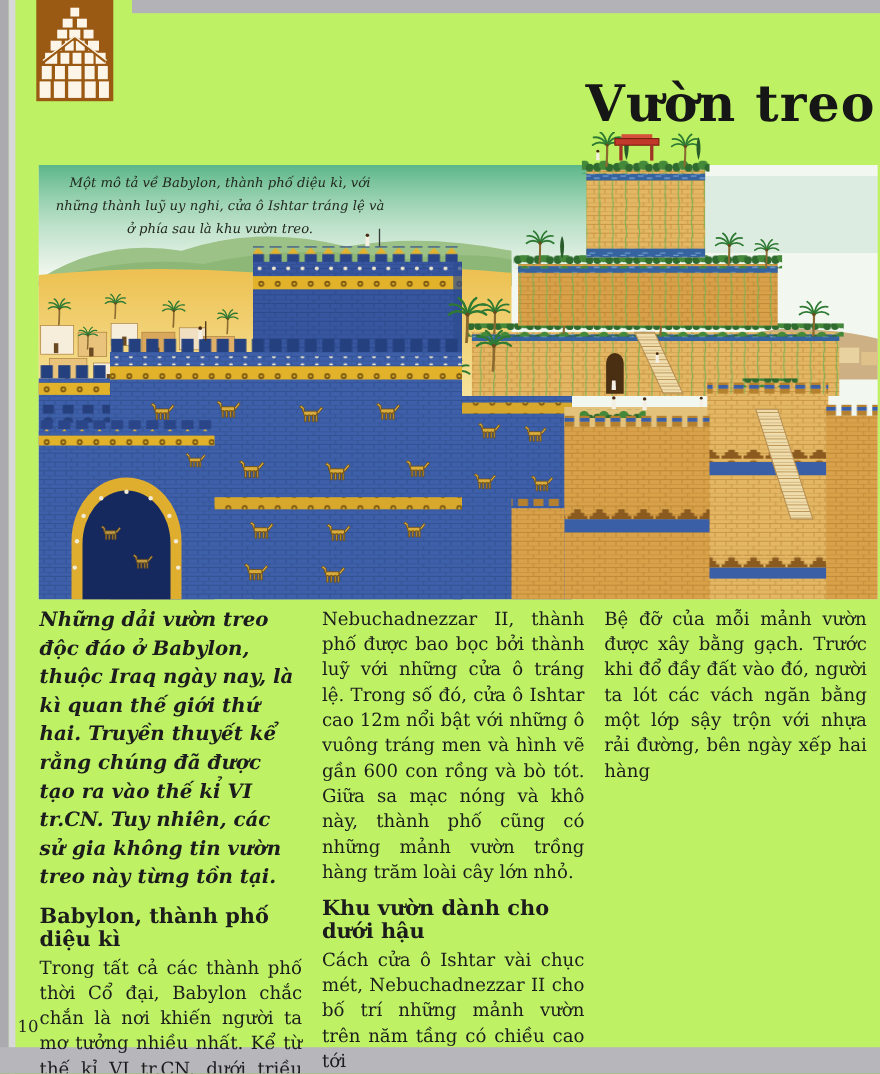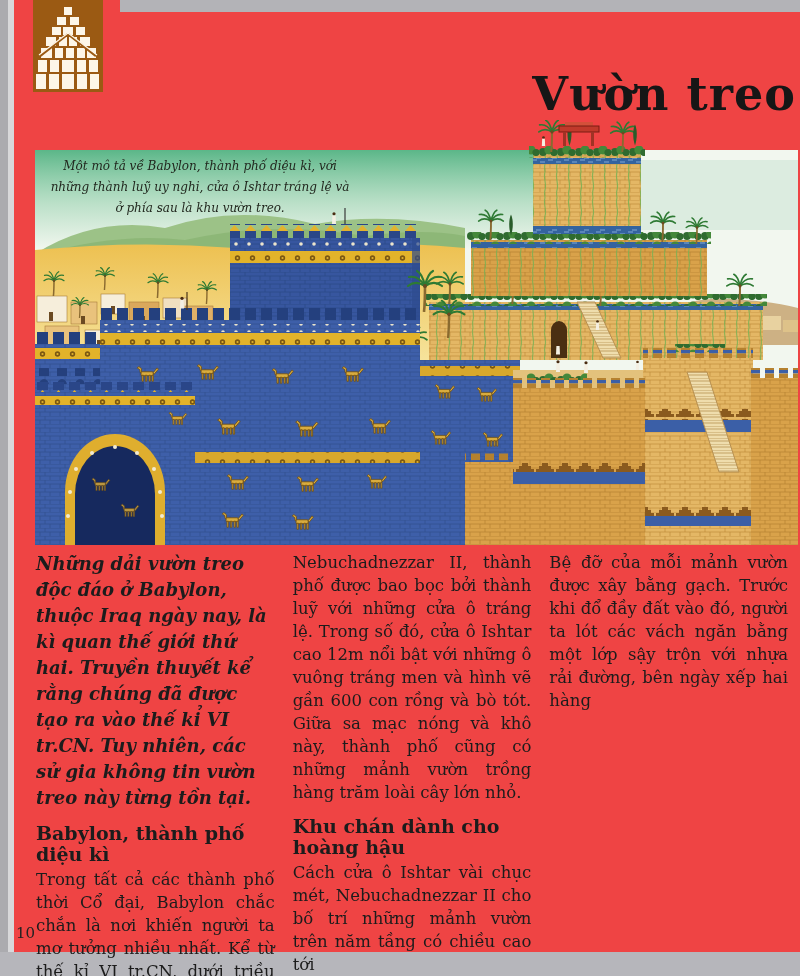--- a/index.html
+++ b/index.html
@@ -1,16 +1,16 @@
 <!DOCTYPE html>
 <html><head>
 <meta charset="utf-8">
 <style>
   html,body{margin:0;padding:0;background:#9a9aa0;}
-  .stage{position:relative;width:800px;height:976px;overflow:hidden;background:#ef4444;
+  .stage{position:relative;width:800px;height:976px;overflow:hidden;background:#bef264;
          font-family:"DejaVu Serif","Liberation Serif",serif;}
   .edge{position:absolute;}
   .edge-left1{left:0;top:0;width:8px;height:976px;background:#ababaf;}
   .edge-left2{left:8px;top:0;width:6px;height:976px;background:#d8d8da;}
   .edge-top{left:120px;top:0;width:680px;height:12px;background:#b3b3b7;}
   .edge-bottom{left:0;top:952px;width:800px;height:24px;background:#b6b6bb;}
   .icon-box{position:absolute;left:33px;top:0;width:70px;height:92px;background:#9b5a13;}
   .page-title{position:absolute;top:38px;right:4px;font-size:46px;line-height:1.1;
               color:#161616;letter-spacing:1px;}
   .illus{position:absolute;left:35px;top:120px;width:763px;height:425px;}
@@ -375,21 +375,21 @@
   <div class="caption">Một mô tả về Babylon, thành phố diệu kì, với những thành luỹ uy nghi, cửa ô Ishtar tráng lệ và ở phía sau là khu vườn treo.</div>
 
   <div class="columns">
     <div>
       <p class="intro">Những dải vườn treo độc đáo ở Babylon, thuộc Iraq ngày nay, là kì quan thế giới thứ hai. Truyền thuyết kể rằng chúng đã được tạo ra vào thế kỉ VI tr.CN. Tuy nhiên, các sử gia không tin vườn treo này từng tồn tại.</p>
       <p class="head">Babylon, thành phố diệu kì</p>
       <p class="body">Trong tất cả các thành phố thời Cổ đại, Babylon chắc chắn là nơi khiến người ta mơ tưởng nhiều nhất. Kể từ thế kỉ VI tr.CN, dưới triều vua</p>
     </div>
     <div>
       <p class="body">Nebuchadnezzar II, thành phố được bao bọc bởi thành luỹ với những cửa ô tráng lệ. Trong số đó, cửa ô Ishtar cao 12m nổi bật với những ô vuông tráng men và hình vẽ gần 600 con rồng và bò tót. Giữa sa mạc nóng và khô này, thành phố cũng có những mảnh vườn trồng hàng trăm loài cây lớn nhỏ.</p>
-      <p class="head">Khu chán dành cho hoàng hậu</p>
+      <p class="head">Khu vườn dành cho dưới hậu</p>
       <p class="body">Cách cửa ô Ishtar vài chục mét, Nebuchadnezzar II cho bố trí những mảnh vườn trên năm tầng có chiều cao tới</p>
     </div>
     <div>
       <p class="body">Bệ đỡ của mỗi mảnh vườn được xây bằng gạch. Trước khi đổ đầy đất vào đó, người ta lót các vách ngăn bằng một lớp sậy trộn với nhựa rải đường, bên ngày xếp hai hàng</p>
     </div>
   </div>
 
   <div class="pageno">10</div>
 </div>
 

